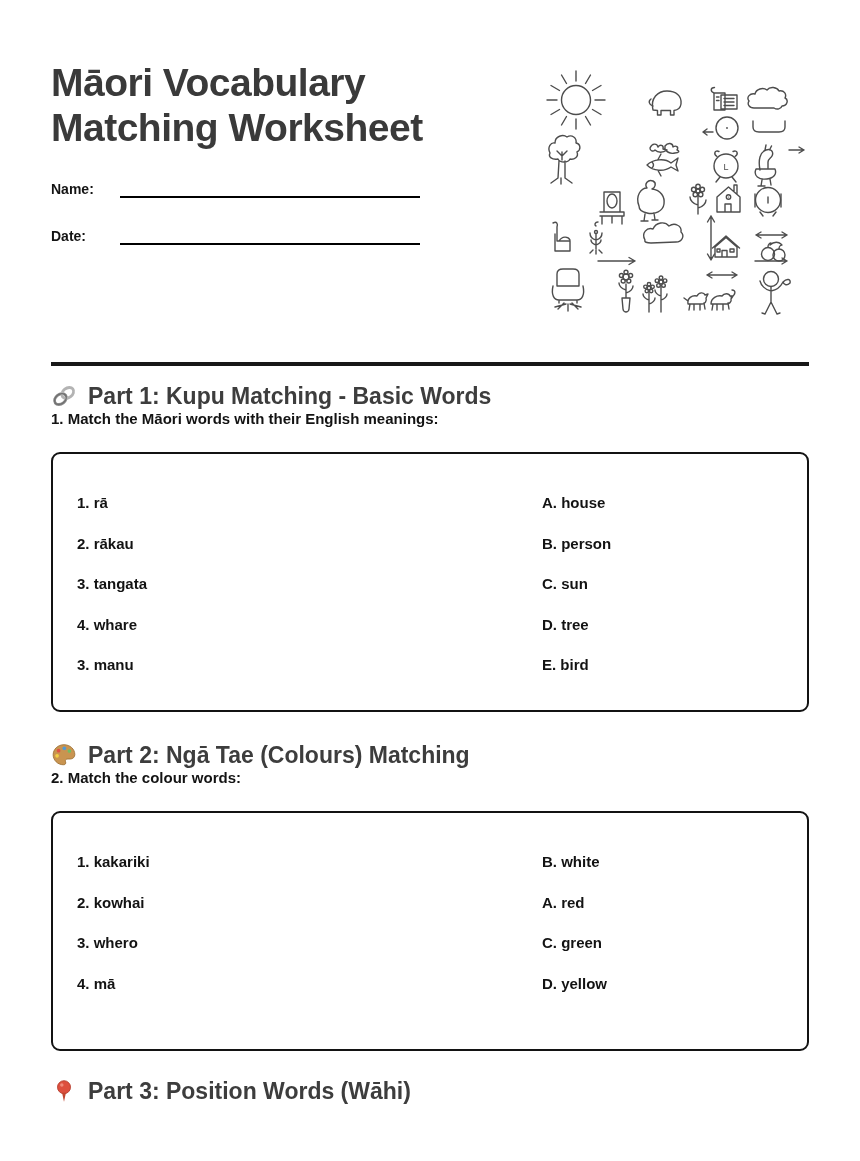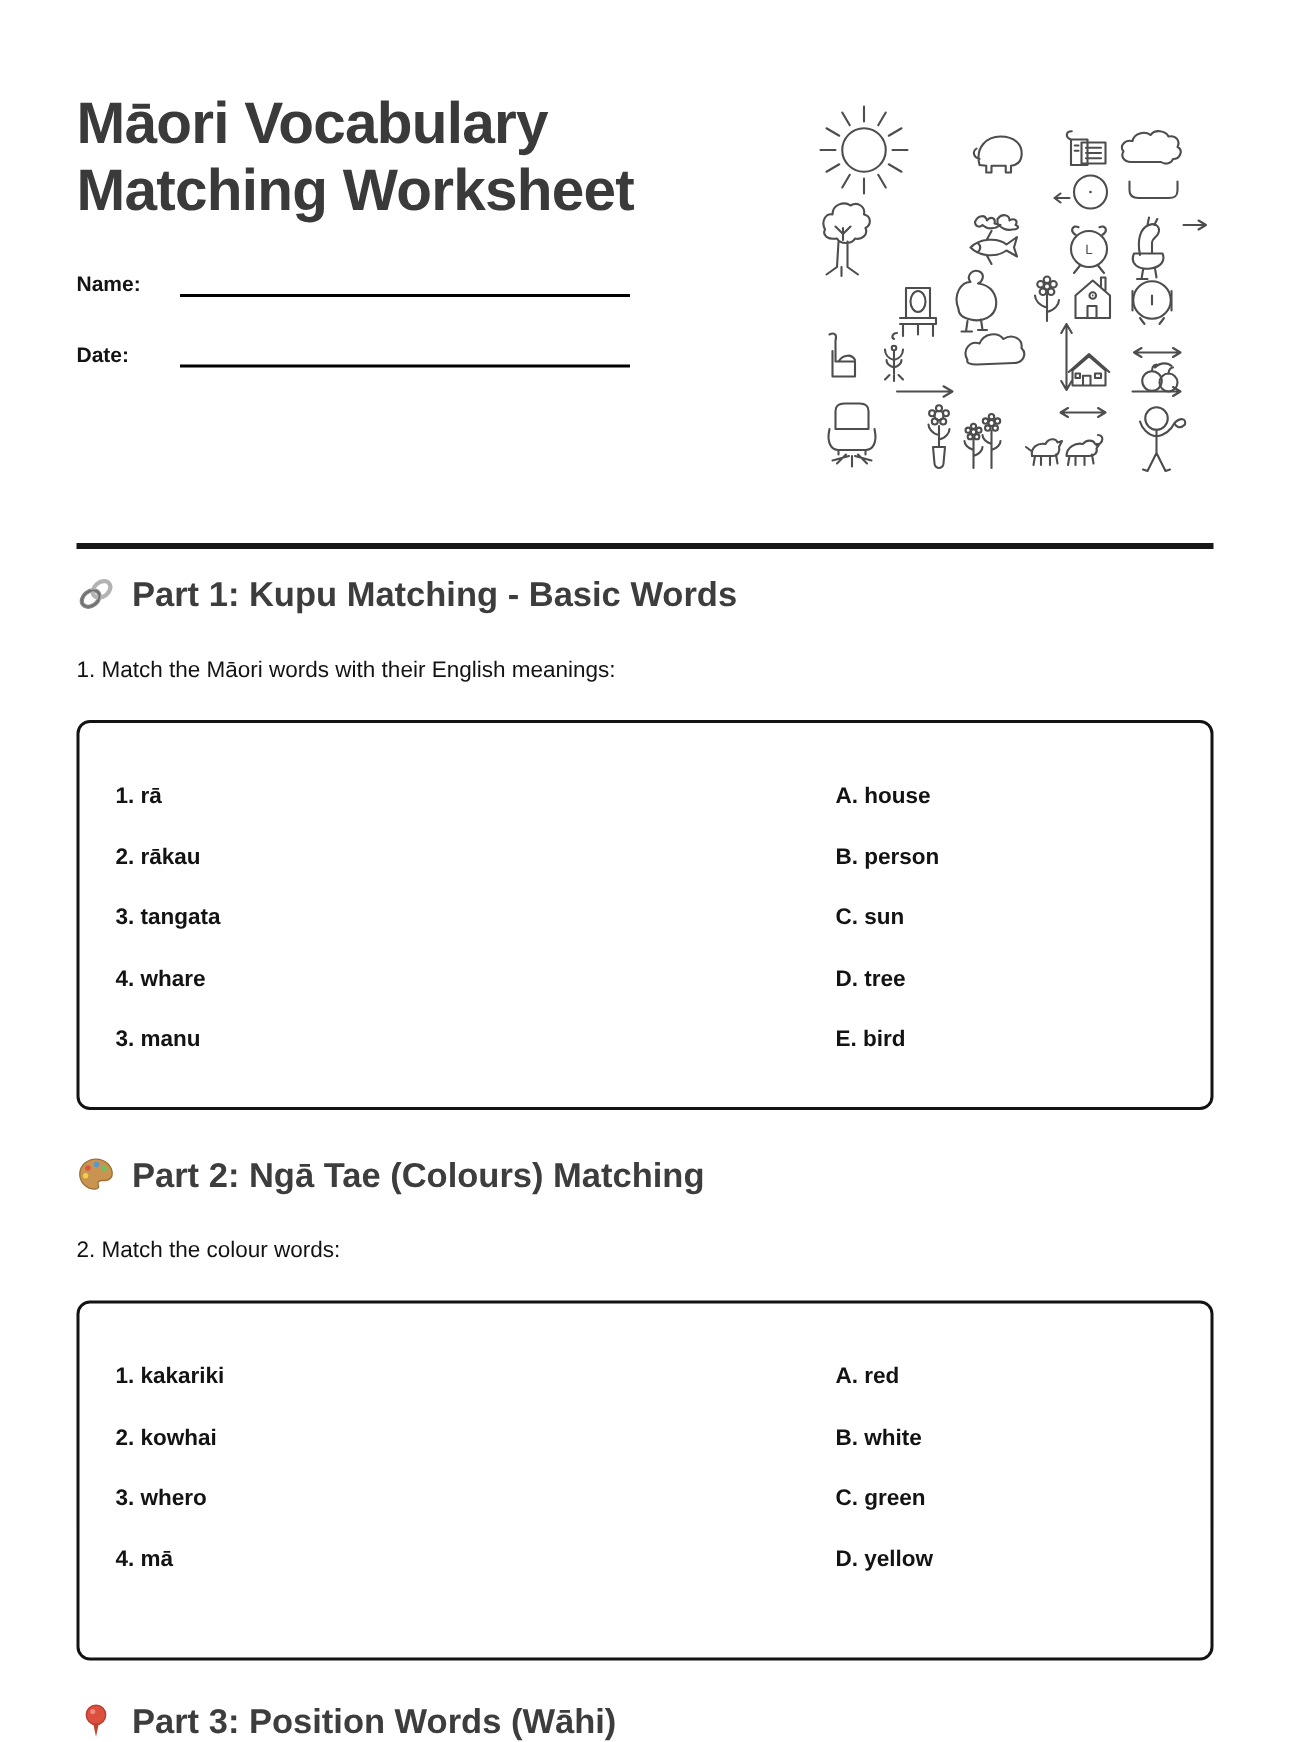--- a/index.html
+++ b/index.html
@@ -31,25 +31,25 @@
   
   .section-heading {
     display:flex; align-items:center; gap:11px;
     font-size:23px; font-weight:700; color:#3d3d3d; height:28px;
   }
   .h-part1 { margin-top:16px; }
   .h-part2 { margin-top:29px; }
   .h-part3 { margin-top:26px; }
   .section-heading svg { flex:none; }
 
-  .question { margin-top:28px; font-size:15px; font-weight:400; color:#131313; height:18px; }
+  .question { font-size:15px; font-weight:700; color:#131313; height:18px; }
 
   .match-box {
     margin-top:24px; border:2px solid #131313; border-radius:9px;
-    padding:28px 24px 0 24px; display:grid; grid-template-columns:465px 1fr;gap:15px;
+    padding:28px 24px 0 24px; display:grid; grid-template-columns:465px 1fr;
   }
   .box1 { height:260px; }
   .box2 { height:240px; }
   .match-item { height:40.5px; display:flex; align-items:center; font-size:15px; font-weight:700; color:#131313; }
 </style>
 </head>
 <body>
 
 <div class="page">
 
@@ -108,22 +108,22 @@
   <div class="question">2. Match the colour words:</div>
 
   <div class="match-box box2">
     <div class="match-col">
       <div class="match-item">1. kakariki</div>
       <div class="match-item">2. kowhai</div>
       <div class="match-item">3. whero</div>
       <div class="match-item">4. mā</div>
     </div>
     <div class="match-col">
+      <div class="match-item">B. white</div>
       <div class="match-item">A. red</div>
-      <div class="match-item">B. white</div>
       <div class="match-item">C. green</div>
       <div class="match-item">D. yellow</div>
     </div>
   </div>
 
   <h2 class="section-heading h-part3">
     <svg width="26" height="26" viewBox="0 0 24 24">
       <circle cx="12" cy="8.5" r="6" fill="#dd4f3e" stroke="#b53d2e" stroke-width="0.8"></circle>
       <path d="M10.2 13.5 L12 22 L13.8 13.5 z" fill="#c0452f"></path>
       <circle cx="10" cy="6.5" r="1.6" fill="#f08a7a"></circle>

